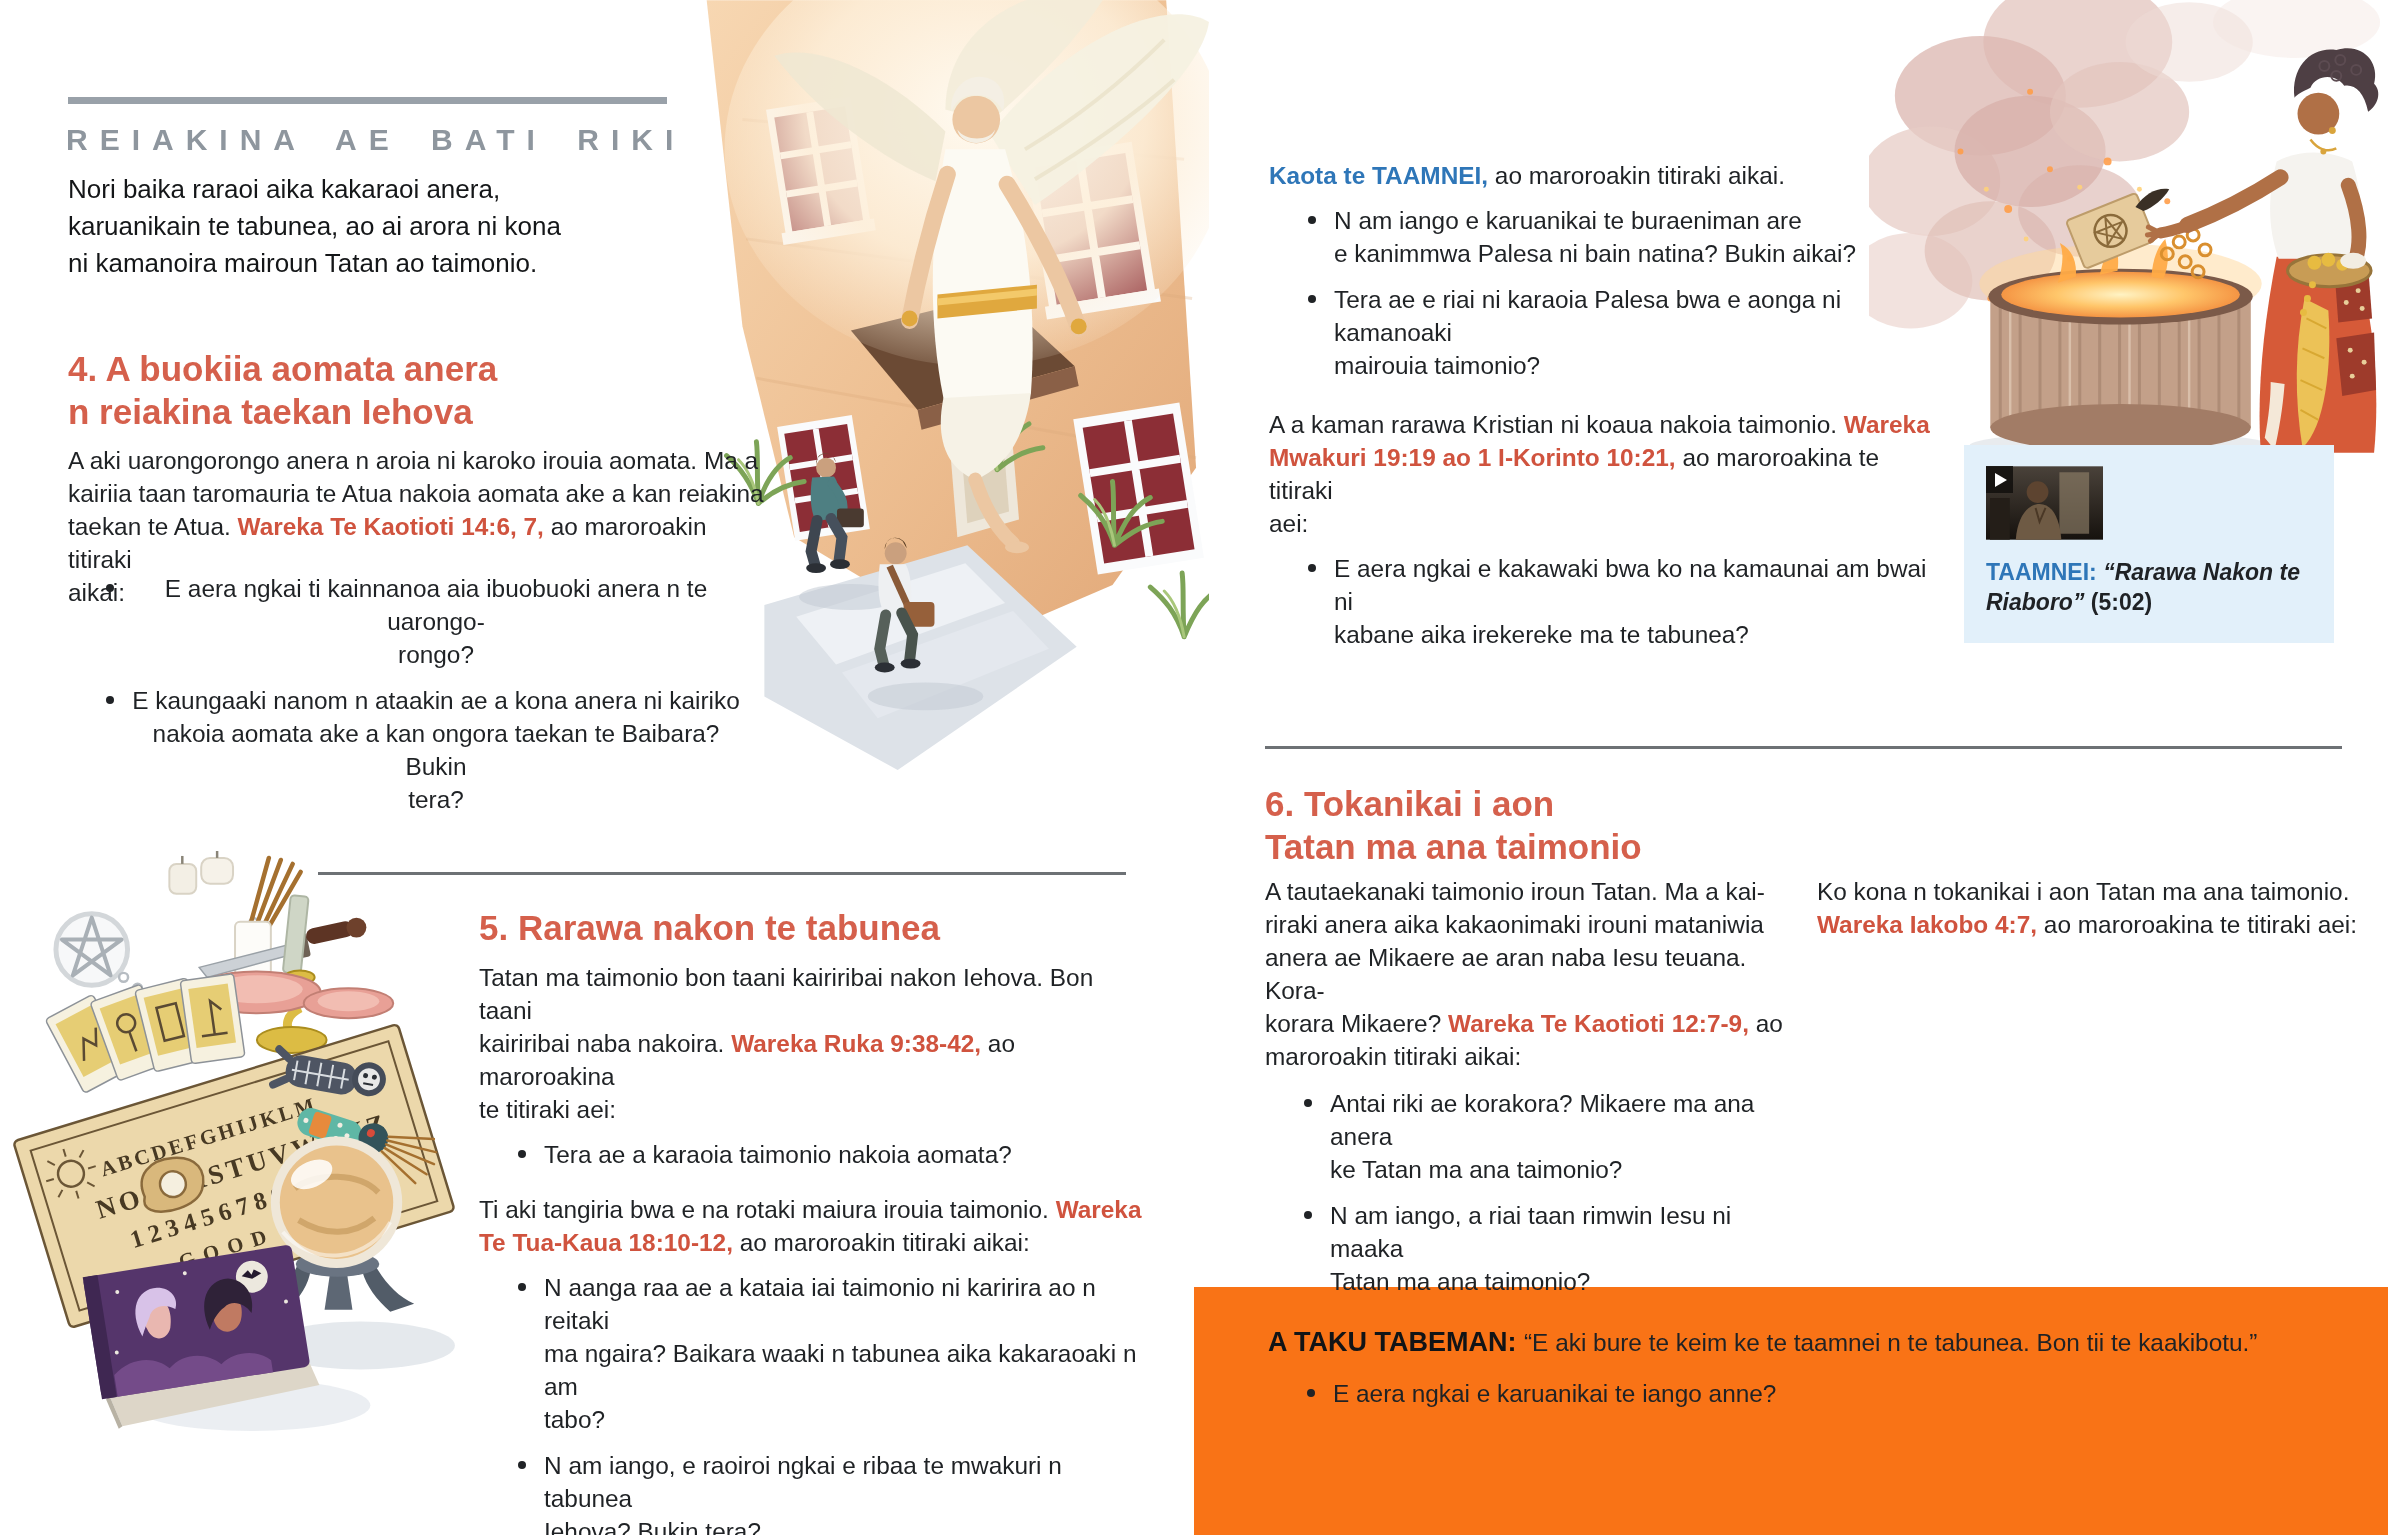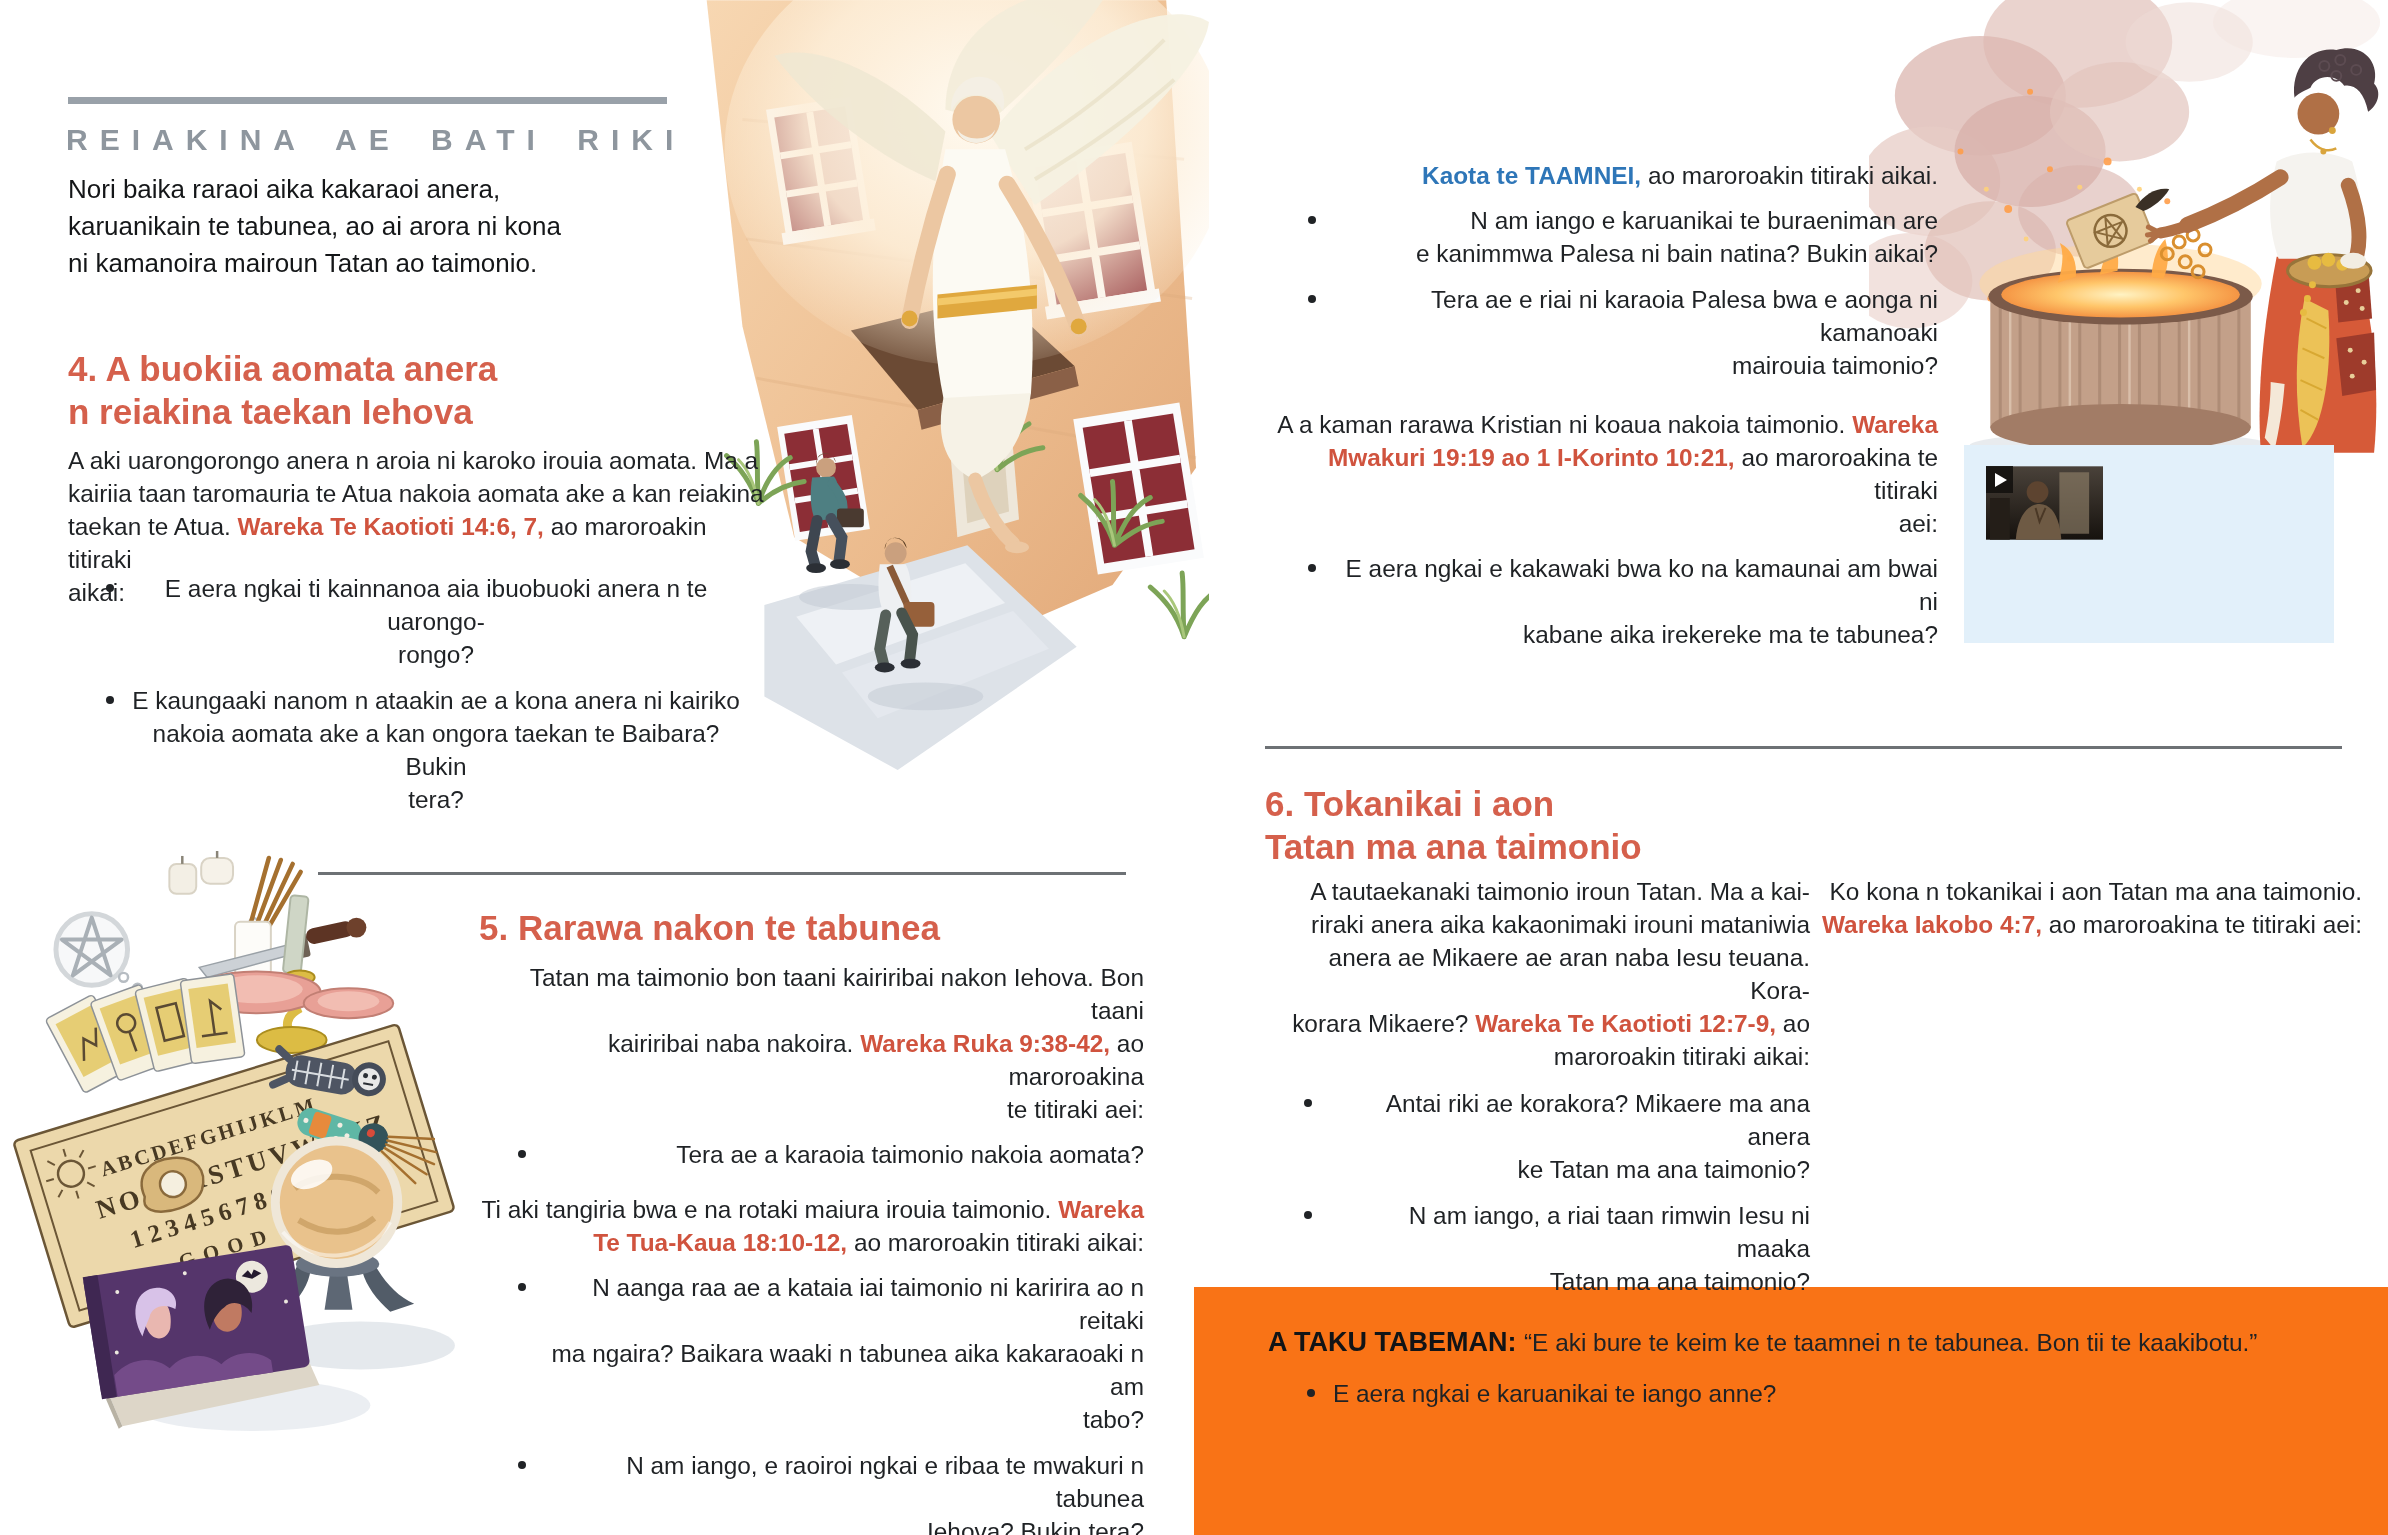--- a/index.html
+++ b/index.html
@@ -18,21 +18,21 @@
   .scripture{color:#d0533e;font-weight:700;text-decoration:none;cursor:pointer;}
   .bluelink{color:#2e76b8;font-weight:700;text-decoration:none;cursor:pointer;}
 
   ul.bullets{list-style:none;}
   ul.bullets>li{position:relative;padding-left:29px;margin-bottom:13px;font-size:24.4px;line-height:33px;white-space:pre-line;color:#1f2225;}
   ul.bullets>li:last-child{margin-bottom:0;}
   ul.bullets>li::before{content:"";position:absolute;left:3px;top:12px;width:8px;height:8px;border-radius:50%;background:#202326;}
 
   .divider{position:absolute;height:3px;background:#6d7175;z-index:3;}
 
-  .flow>*{display:block;text-align:right;} .mt12{margin-top:12px;} .mt14{margin-top:14px;}
+  .flow>*{display:block;} .mt12{margin-top:12px;} .mt14{margin-top:14px;}
   .mt22{margin-top:22px;} .mt26{margin-top:26px;}
   .ml36{margin-left:36px;}
 
   .video-panel{position:absolute;left:1964px;top:445px;width:370px;height:198px;background:#e2f0fa;z-index:3;box-sizing:border-box;padding:21px 22px;}
   .thumb{width:117px;height:74px;position:relative;cursor:pointer;}
   .thumb svg{display:block;}
   .play{position:absolute;left:0;top:0;width:27px;height:27px;background:rgba(18,16,14,.88);display:flex;align-items:center;justify-content:center;}
   .play .tri{width:0;height:0;border-left:12px solid #ffffff;border-top:7px solid transparent;border-bottom:7px solid transparent;margin-left:3px;}
   .vcap{margin-top:17px;white-space:pre-line;font-size:23px;line-height:30px;font-weight:700;}
   .vtitle{font-style:italic;color:#1f2225;}
@@ -497,20 +497,22 @@
         <rect x="74" y="6" width="30" height="62" fill="#8f7f68" opacity=".65"></rect>
         <rect x="4" y="32" width="20" height="42" fill="#241e18"></rect>
         <circle cx="52" cy="26" r="11" fill="#5d4430"></circle>
         <path d="M30,74 C32,48 44,38 54,38 C66,38 74,50 76,74 Z" fill="#6e5a44"></path>
         <path d="M50,42 L54,56 L60,42" fill="none" stroke="#4a3826" stroke-width="2"></path>
       </svg>
       <div class="play">
           <div class="tri"></div>
         </div>
     </div>
+    <p class="vcap"><span class="bluelink">TAAMNEI: </span><span class="vtitle">“Rarawa Nakon te
+Riaboro”</span><span class="vdur"> (5:02)</span></p>
   </div>
 
   <div class="divider" style="left:1265px;top:746px;width:1077px;"></div>
   <h3 class="txt sec-head" style="left:1265px;top:782px;width:617px;">6. Tokanikai i aon
 Tatan ma ana taimonio</h3>
 
   <div class="txt flow" style="left:1265px;top:875px;width:545px;">
     <p class="bt"><span>A tautaekanaki taimonio iroun Tatan. Ma a kai-
 riraki anera aika kakaonimaki irouni mataniwia
 anera ae Mikaere ae aran naba Iesu teuana. Kora-

